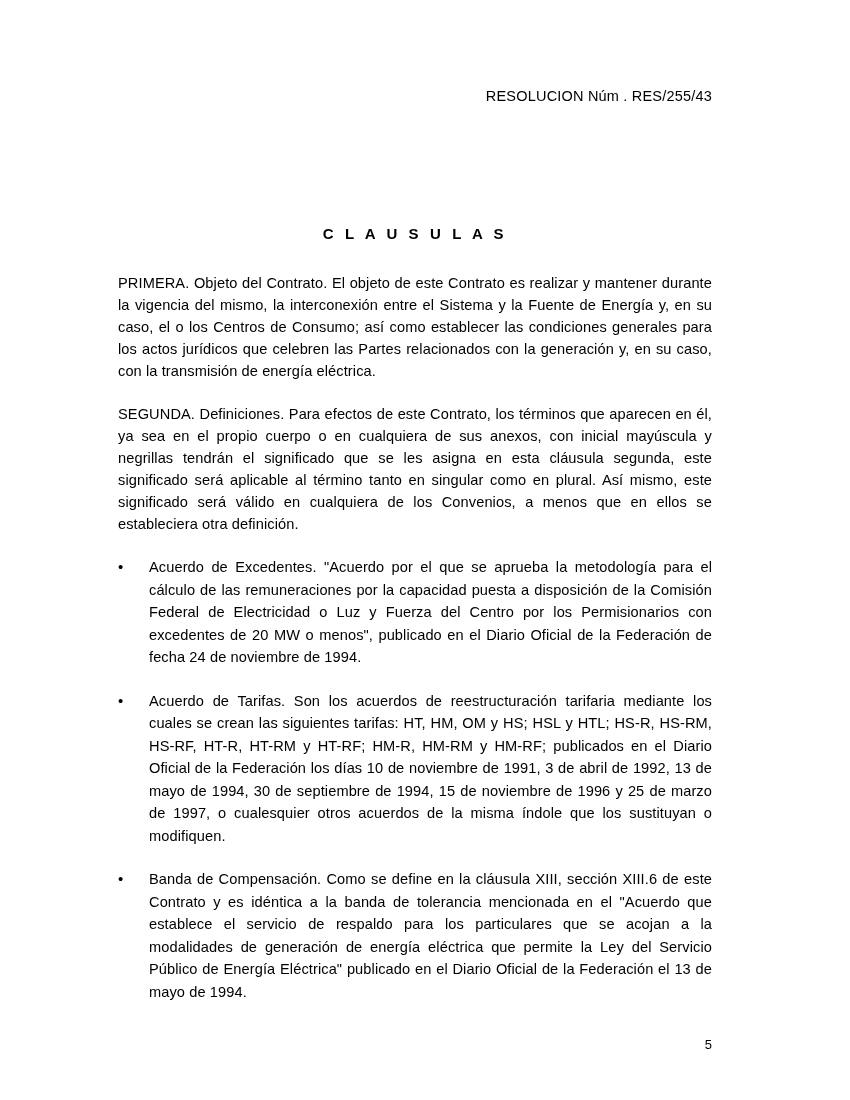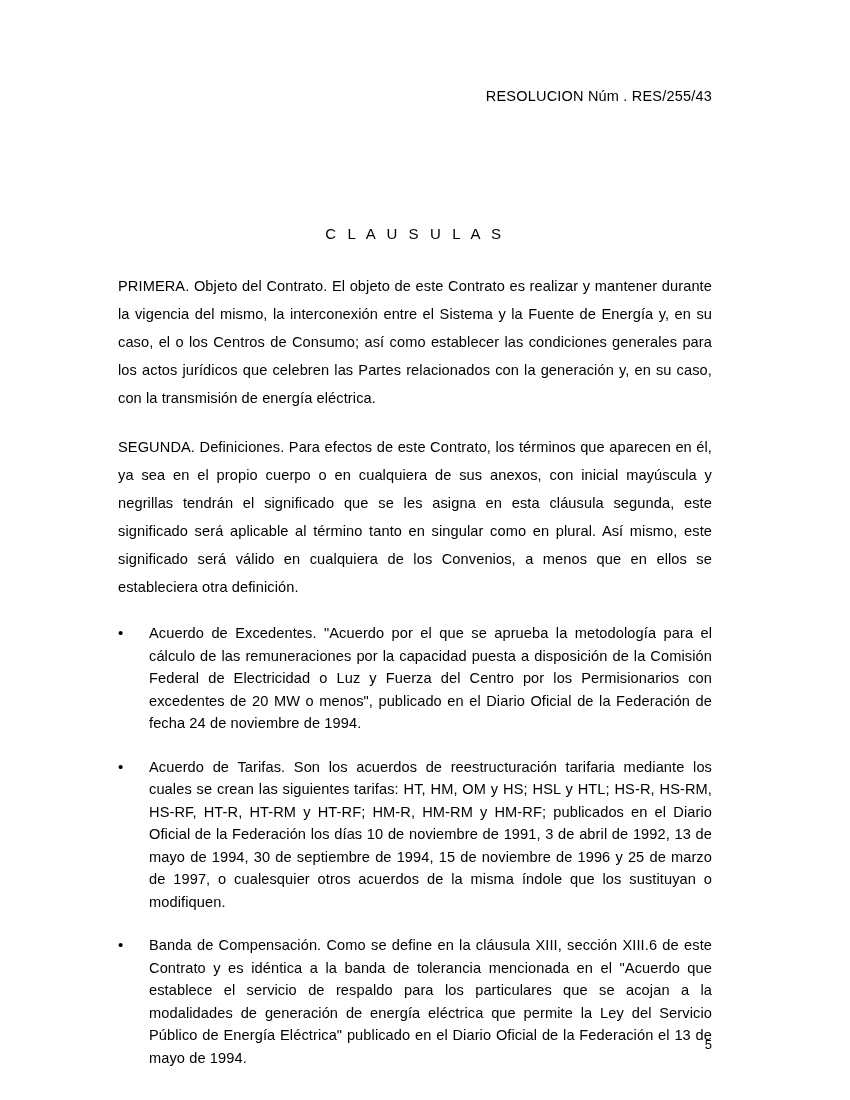--- a/index.html
+++ b/index.html
@@ -35,27 +35,27 @@
     position: absolute;
     left: 118px;
     top: 225px;
     width: 594px;
   }
   .doc-title {
     text-align: center;
     font-size: 15px;
     letter-spacing: 3.6px;
     margin: 0 0 30px 0;
-    font-weight: normal;
+    font-weight: bold;
   }
   p.para {
     text-align: justify;
     text-justify: inter-word;
     font-size: 14.6px;
-    line-height: 28px;
+    line-height: 22px;
     margin: 0 0 21px 0;
     letter-spacing: 0.1px;
   }
   ul.bullets {
     list-style: none;
     margin: 0;
     padding: 0;
   }
   ul.bullets li {
     position: relative;

